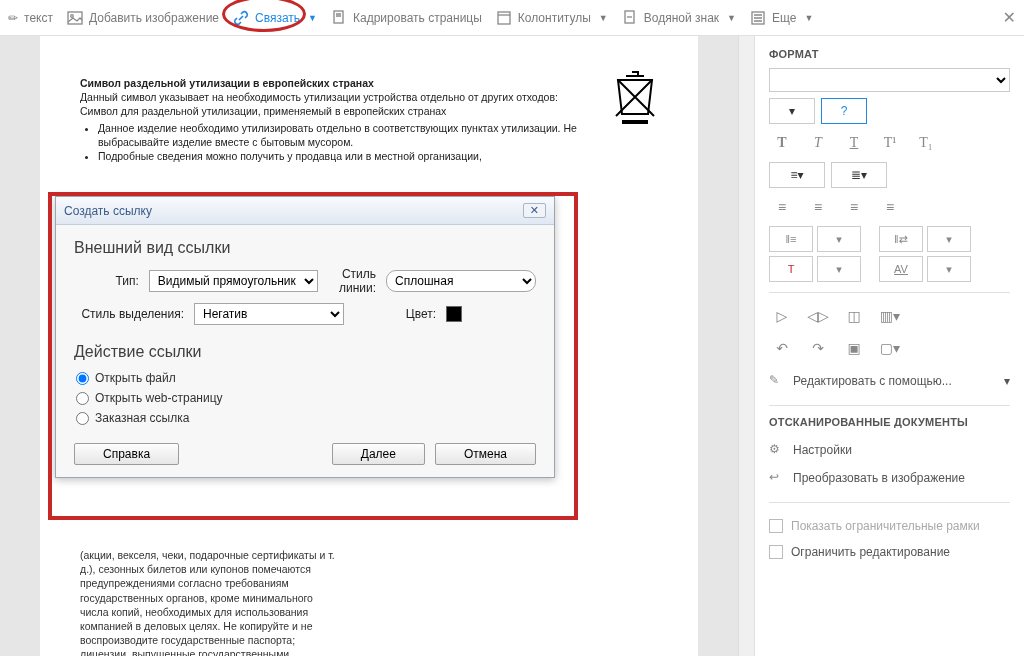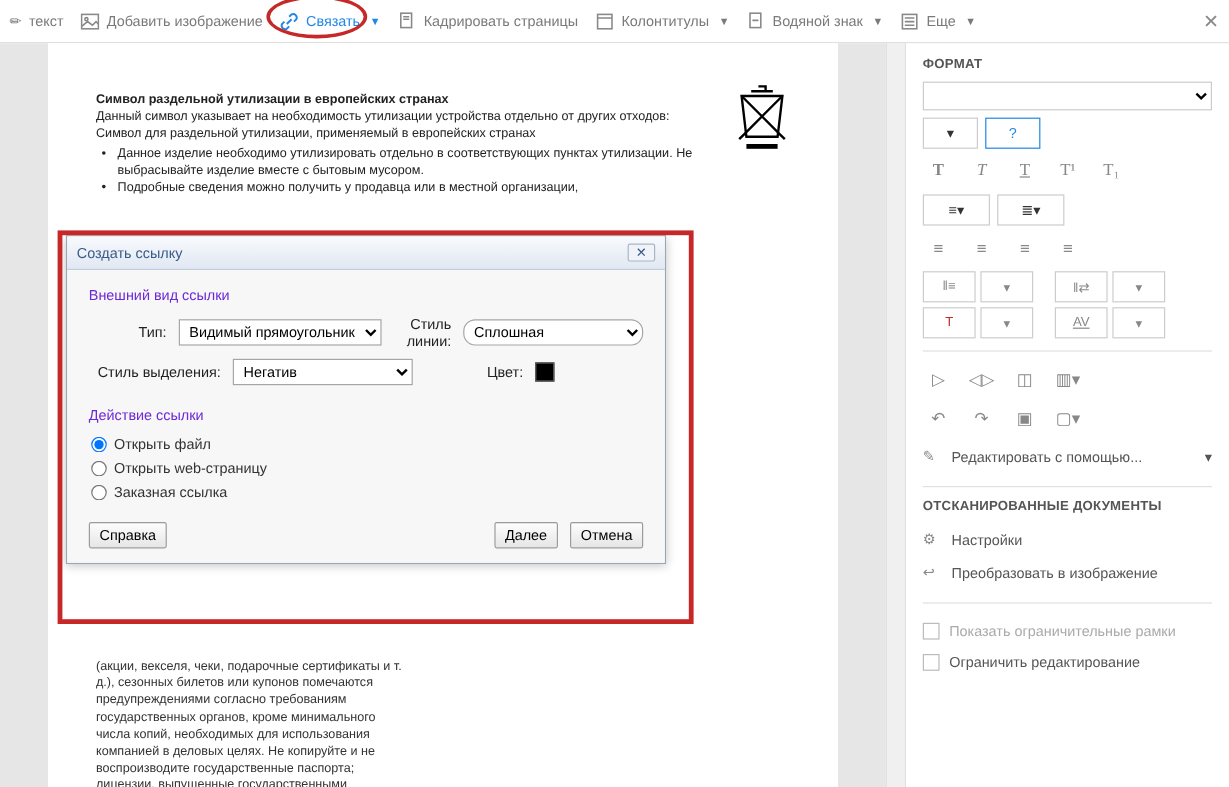--- a/index.html
+++ b/index.html
@@ -28,31 +28,31 @@
 .lower-text { width: 260px; font-size: 10.5px; line-height: 1.35; margin-top: 10px; }
 
 
 .highlight { position: absolute; left: 48px; top: 156px; right: 160px; height: 328px; border: 4px solid #c62828; pointer-events: none; z-index: 5; }
 
 
 .dialog { position: absolute; left: 55px; top: 160px; width: 500px; background: #f5f5f5; border: 1px solid #9aa6b2; box-shadow: 0 2px 8px rgba(0,0,0,.25); z-index: 4; }
 .dlg-title { background: linear-gradient(#f8fafd,#e1e8f2); border-bottom: 1px solid #c2cede; padding: 6px 8px; display: flex; align-items: center; color: #3a5a8a; font-size: 12px; }
 .dlg-title .x { margin-left: auto; border: 1px solid #a8b6c8; border-radius: 2px; padding: 0 6px; font-size: 11px; background: #f0f3f8; cursor: pointer; }
 .dlg-body { background: #f7f7f7; padding: 14px 18px 12px 18px; }
-.section-title { font-size: 12px; color: #6d28d9; margin-bottom: 10px; }
+.section-title { font-size: 16px; color: #404040; margin-bottom: 10px; }
 .form-row { display: flex; align-items: center; margin-bottom: 8px; gap: 10px; }
 .form-row label { text-align: right; width: 110px; font-size: 12px; color: #222; }
 .form-row select, .combo { flex: 0 0 150px; height: 22px; border: 1px solid #a6a6a6; background: #fff; font-size: 12px; padding: 0 4px; }
 .combo-sm { flex: 0 0 100px; border-radius: 10px; }
 .color-swatch { width: 16px; height: 16px; background: #000; border: 1px solid #666; }
 .section2 { margin-top: 18px; }
 .radio-row { display: flex; align-items: center; gap: 6px; font-size: 12px; margin: 6px 0; padding-left: 2px; }
 .radio-row input { margin: 0; }
 .dlg-buttons { display: flex; gap: 10px; margin-top: 18px; align-items: center; }
-.dlg-buttons .btn { border: 1px solid #9c9c9c; background: linear-gradient(#fdfdfd,#e6e6e6); padding: 3px 8px; font-size: 12px; cursor: pointer; border-radius: 2px; }
+.dlg-buttons .btn { border: 1px solid #9c9c9c; background: linear-gradient(#fdfdfd,#e6e6e6); padding: 3px 28px; font-size: 12px; cursor: pointer; border-radius: 2px; }
 .dlg-buttons .spacer { flex: 1; }
 
 
 .side h4 { font-size: 11px; font-weight: 600; color: #555; letter-spacing: .2px; margin-bottom: 8px; }
 .side .select-full { width: 100%; height: 24px; border: 1px solid #ccc; background: #fff; margin-bottom: 6px; }
 .side .row { display: flex; gap: 6px; margin-bottom: 6px; }
 .side .box { height: 26px; border: 1px solid #ccc; background: #fff; display: flex; align-items: center; justify-content: center; }
 .side .box.small { width: 46px; }
 .side .iconrow { display: flex; gap: 10px; margin: 6px 0; color: #888; }
 .side .iconbtn { width: 26px; height: 26px; display: flex; align-items: center; justify-content: center; font-size: 14px; cursor: pointer; }

